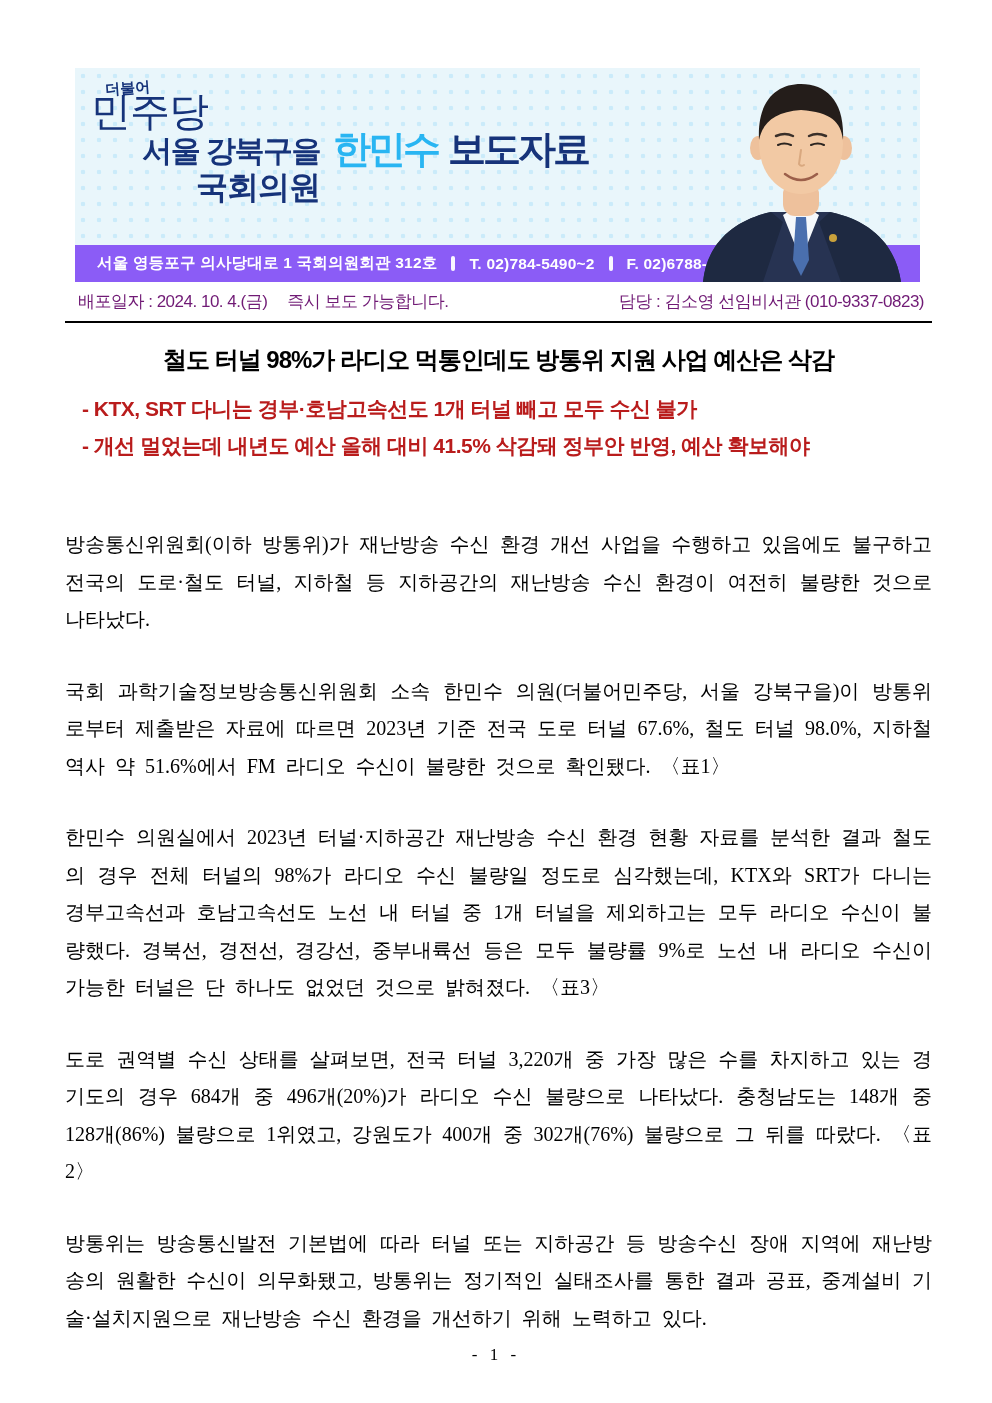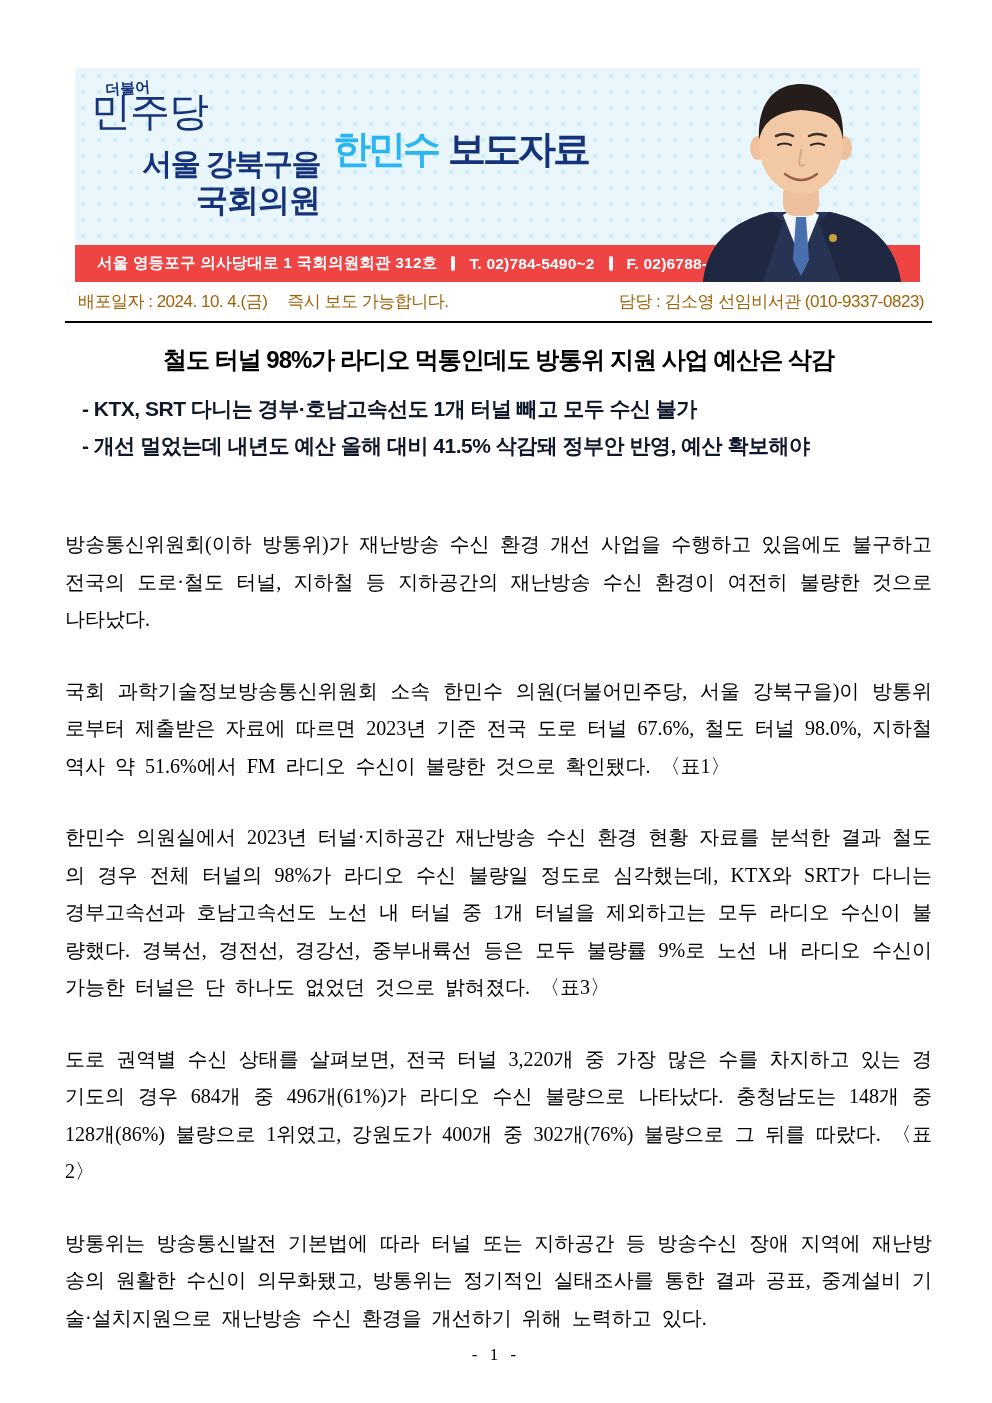--- a/index.html
+++ b/index.html
@@ -26,21 +26,21 @@
     left: 0; top: 0; right: 0;
     height: 177px;
     background-color: #e9f6fb;
     background-image: radial-gradient(circle, rgba(41,181,242,0.16) 2px, transparent 2.6px);
     background-size: 16px 16px;
   }
   .contact-bar {
     position: absolute;
     left: 0; bottom: 0; right: 0;
     height: 37px;
-    background: #ef4444;
+    background: #8b5cf6;
     color: #ffffff;
     display: flex;
     align-items: center;
     padding-left: 22px;
     font-size: 15.5px;
     font-weight: 600;
     letter-spacing: 0.2px;
   }
   .contact-bar .vsep {
     display: inline-block;
@@ -70,21 +70,20 @@
     letter-spacing: -1px;
     margin-top: -2px;
   }
   .district {
     position: absolute;
     left: 30px; top: 66px;
     width: 215px;
     text-align: right;
     color: #16337a;
     line-height: 1.15;
-    margin-top: 13px;
   }
   .district .district-line1 { font-size: 30px; font-weight: 800; letter-spacing: -1.5px; }
   .district .district-line2 { font-size: 32px; font-weight: 700; letter-spacing: -1px; }
   .banner-title {
     position: absolute;
     left: 258px; top: 62px;
     font-size: 38px;
     font-weight: 900;
     letter-spacing: -3px;
     white-space: nowrap;
@@ -101,21 +100,21 @@
     z-index: 3;
   }
 
   
   .meta-row {
     position: absolute;
     left: 78px; top: 290px; right: 68px;
     display: flex;
     align-items: baseline;
     font-size: 17px;
-    color: #a16207;
+    color: #701a75;
     letter-spacing: -0.5px;
     white-space: nowrap;
   }
   .meta-row .meta-embargo { margin-left: 20px; }
   .meta-row .meta-contact { margin-left: auto; }
   .rule {
     position: absolute;
     left: 65px; top: 321px; right: 60px;
     border-top: 2px solid #000000;
   }
@@ -129,21 +128,21 @@
     font-weight: 800;
     color: #000000;
     letter-spacing: -1px;
     white-space: nowrap;
   }
   .subpoints {
     position: absolute;
     left: 82px; top: 390px; right: 60px;
     font-size: 21px;
     font-weight: 700;
-    color: #0f172a;
+    color: #b91c1c;
     letter-spacing: -0.5px;
   }
   .subpoints p { line-height: 37px; white-space: nowrap; }
 
   
   .body-text {
     position: absolute;
     left: 65px; top: 492px; right: 60px;
     font-family: "Liberation Serif", "DejaVu Serif", serif;
     font-size: 20px;
@@ -236,19 +235,19 @@
 
   <div class="subpoints">
     <p>- KTX, SRT 다니는 경부·호남고속선도 1개 터널 빼고 모두 수신 불가</p>
     <p>- 개선 멀었는데 내년도 예산 올해 대비 41.5% 삭감돼 정부안 반영, 예산 확보해야</p>
   </div>
 
   <div class="body-text">
     <p>방송통신위원회(이하 방통위)가 재난방송 수신 환경 개선 사업을 수행하고 있음에도 불구하고 전국의 도로·철도 터널, 지하철 등 지하공간의 재난방송 수신 환경이 여전히 불량한 것으로 나타났다.</p>
     <p>국회 과학기술정보방송통신위원회 소속 한민수 의원(더불어민주당, 서울 강북구을)이 방통위로부터 제출받은 자료에 따르면 2023년 기준 전국 도로 터널 67.6%, 철도 터널 98.0%, 지하철 역사 약 51.6%에서 FM 라디오 수신이 불량한 것으로 확인됐다. 〈표1〉</p>
     <p>한민수 의원실에서 2023년 터널·지하공간 재난방송 수신 환경 현황 자료를 분석한 결과 철도의 경우 전체 터널의 98%가 라디오 수신 불량일 정도로 심각했는데, KTX와 SRT가 다니는 경부고속선과 호남고속선도 노선 내 터널 중 1개 터널을 제외하고는 모두 라디오 수신이 불량했다. 경북선, 경전선, 경강선, 중부내륙선 등은 모두 불량률 9%로 노선 내 라디오 수신이 가능한 터널은 단 하나도 없었던 것으로 밝혀졌다. 〈표3〉</p>
-    <p>도로 권역별 수신 상태를 살펴보면, 전국 터널 3,220개 중 가장 많은 수를 차지하고 있는 경기도의 경우 684개 중 496개(61%)가 라디오 수신 불량으로 나타났다. 충청남도는 148개 중 128개(86%) 불량으로 1위였고, 강원도가 400개 중 302개(76%) 불량으로 그 뒤를 따랐다. 〈표2〉</p>
+    <p>도로 권역별 수신 상태를 살펴보면, 전국 터널 3,220개 중 가장 많은 수를 차지하고 있는 경기도의 경우 684개 중 496개(20%)가 라디오 수신 불량으로 나타났다. 충청남도는 148개 중 128개(86%) 불량으로 1위였고, 강원도가 400개 중 302개(76%) 불량으로 그 뒤를 따랐다. 〈표2〉</p>
     <p>방통위는 방송통신발전 기본법에 따라 터널 또는 지하공간 등 방송수신 장애 지역에 재난방송의 원활한 수신이 의무화됐고, 방통위는 정기적인 실태조사를 통한 결과 공표, 중계설비 기술·설치지원으로 재난방송 수신 환경을 개선하기 위해 노력하고 있다.</p>
   </div>
 
   <div class="page-number">- 1 -</div>
 
 </div>
 
 </body></html>

